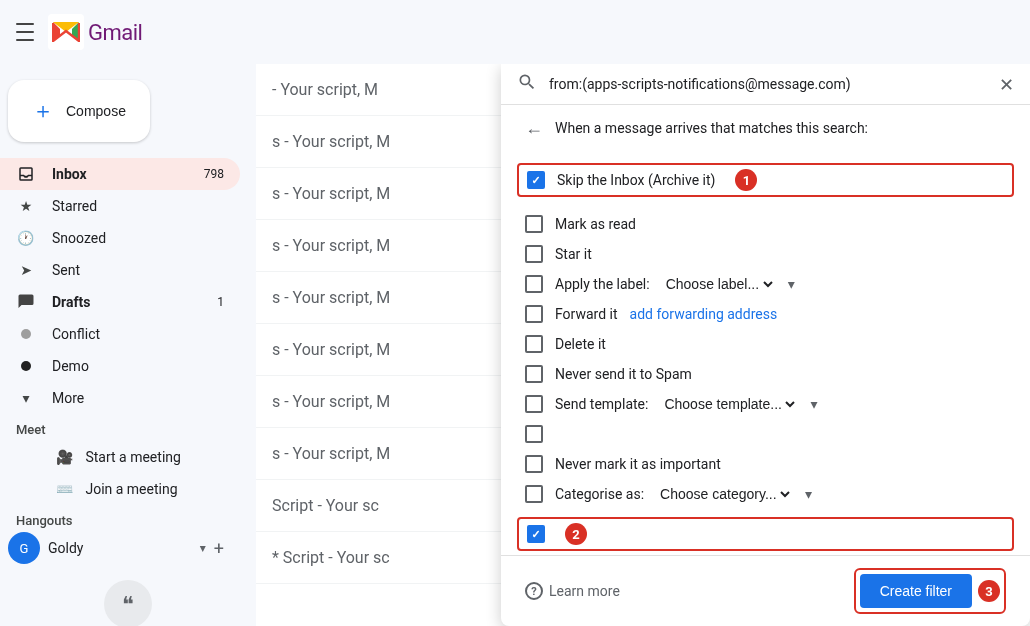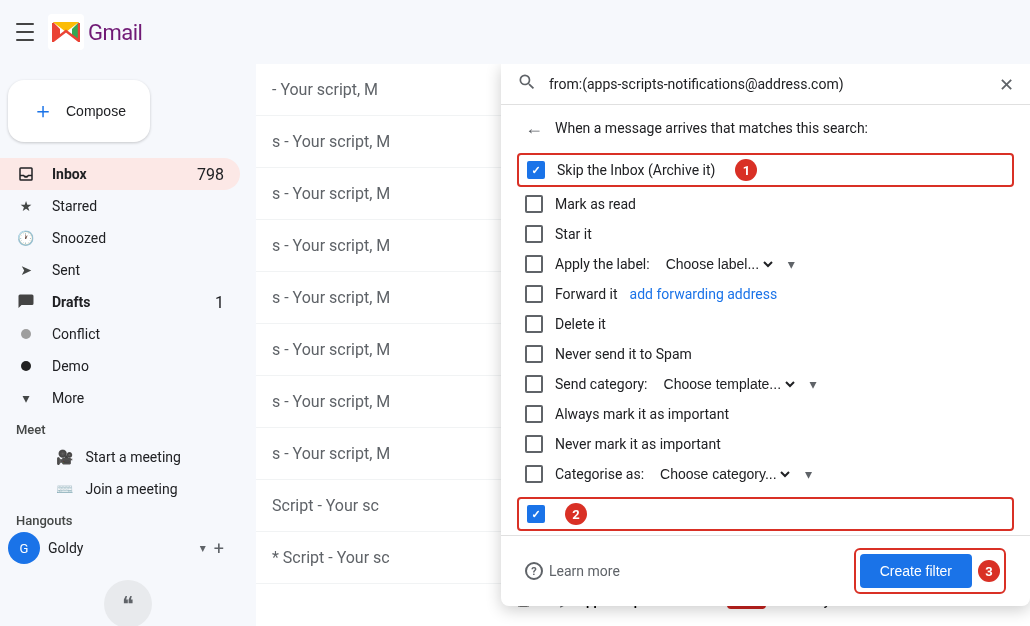--- a/index.html
+++ b/index.html
@@ -94,21 +94,21 @@
     .sidebar-item .item-icon {
       width: 20px; height: 20px; margin-right: 16px;
       display: flex; align-items: center; justify-content: center;
       color: #444746;
     }
     .sidebar-item .item-label {
       flex: 1; font-size: 14px; color: #202124;
     }
     .sidebar-item.active .item-label { font-weight: 700; }
     .sidebar-item .item-count {
-      font-size: 16px; color: #202124;
+      font-size: 12px; color: #202124;
     }
     .sidebar-section-label {
       padding: 8px 16px 4px 16px;
       font-size: 13px; color: #444746; font-weight: 500;
     }
     .sidebar-sub-item {
       display: flex; align-items: center;
       padding: 4px 16px 4px 56px;
       height: 32px; cursor: pointer;
       border-radius: 0 16px 16px 0;
@@ -254,21 +254,21 @@
       cursor: pointer;
       outline: none;
     }
     .option-select option { color: #202124; }
 
     
     .highlight-box {
       border: 2px solid #d93025;
       border-radius: 4px;
       padding: 4px 8px;
-      margin: 2px -8px;
+      margin: 12px -8px;
       display: flex;
       align-items: center;
       gap: 12px;
     }
     .highlight-box-2 {
       border: 2px solid #d93025;
       border-radius: 4px;
       padding: 4px 8px;
       margin: 4px -8px;
       display: flex;
@@ -518,21 +518,21 @@
     </div>
 
     <div class="filter-modal">
 
       <div class="search-bar">
         <span class="search-icon-wrap">
           <svg width="20" height="20" viewBox="0 0 24 24" fill="#5f6368">
               <path d="M15.5 14h-.79l-.28-.27A6.471 6.471 0 0016 9.5 6.5 6.5 0 109.5 16c1.61 0 3.09-.59 4.23-1.57l.27.28v.79l5 4.99L20.49 19l-4.99-5zm-6 0C7.01 14 5 11.99 5 9.5S7.01 5 9.5 5 14 7.01 14 9.5 11.99 14 9.5 14z"></path>
             </svg>
         </span>
-        <span class="search-query">from:(apps-scripts-notifications@address.com)</span>
+        <span class="search-query">from:(apps-scripts-notifications@message.com)</span>
         <span class="close-icon">✕</span>
       </div>
 
       <div class="filter-subtitle">
         <span class="back-arrow">←</span>
         <span>When a message arrives that matches this search:</span>
       </div>
 
       <div class="filter-options">
 
@@ -572,30 +572,29 @@
           <span class="option-label">Delete it</span>
         </div>
 
         <div class="filter-option-row">
           <div class="checkbox-wrap"></div>
           <span class="option-label">Never send it to Spam</span>
         </div>
 
         <div class="filter-option-row">
           <div class="checkbox-wrap"></div>
-          <span class="option-label">Send category:</span>
+          <span class="option-label">Send template:</span>
           <select class="option-select">
             <option>Choose template...</option>
           </select>
           <span style="color:#5f6368">▾</span>
         </div>
 
         <div class="filter-option-row">
           <div class="checkbox-wrap"></div>
-          <span class="option-label">Always mark it as important</span>
         </div>
 
         <div class="filter-option-row">
           <div class="checkbox-wrap"></div>
           <span class="option-label">Never mark it as important</span>
         </div>
 
         <div class="filter-option-row">
           <div class="checkbox-wrap"></div>
           <span class="option-label">Categorise as:</span>

